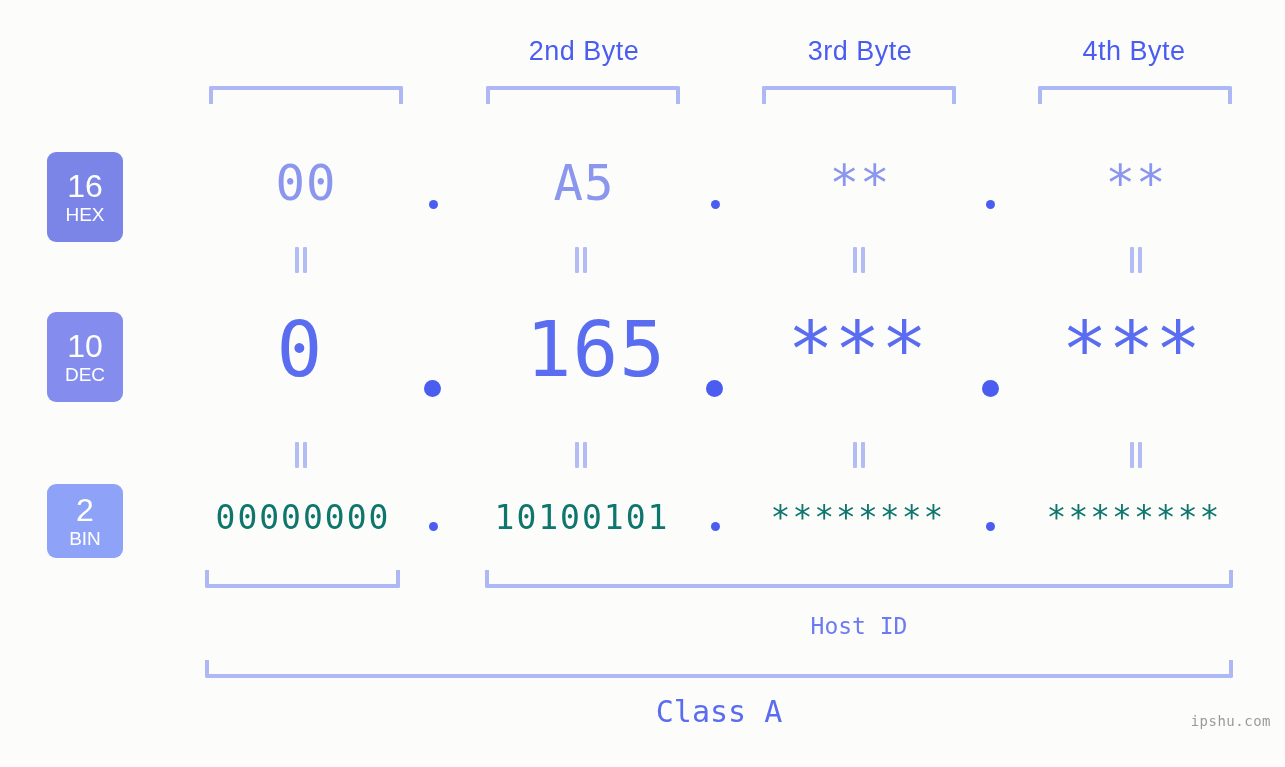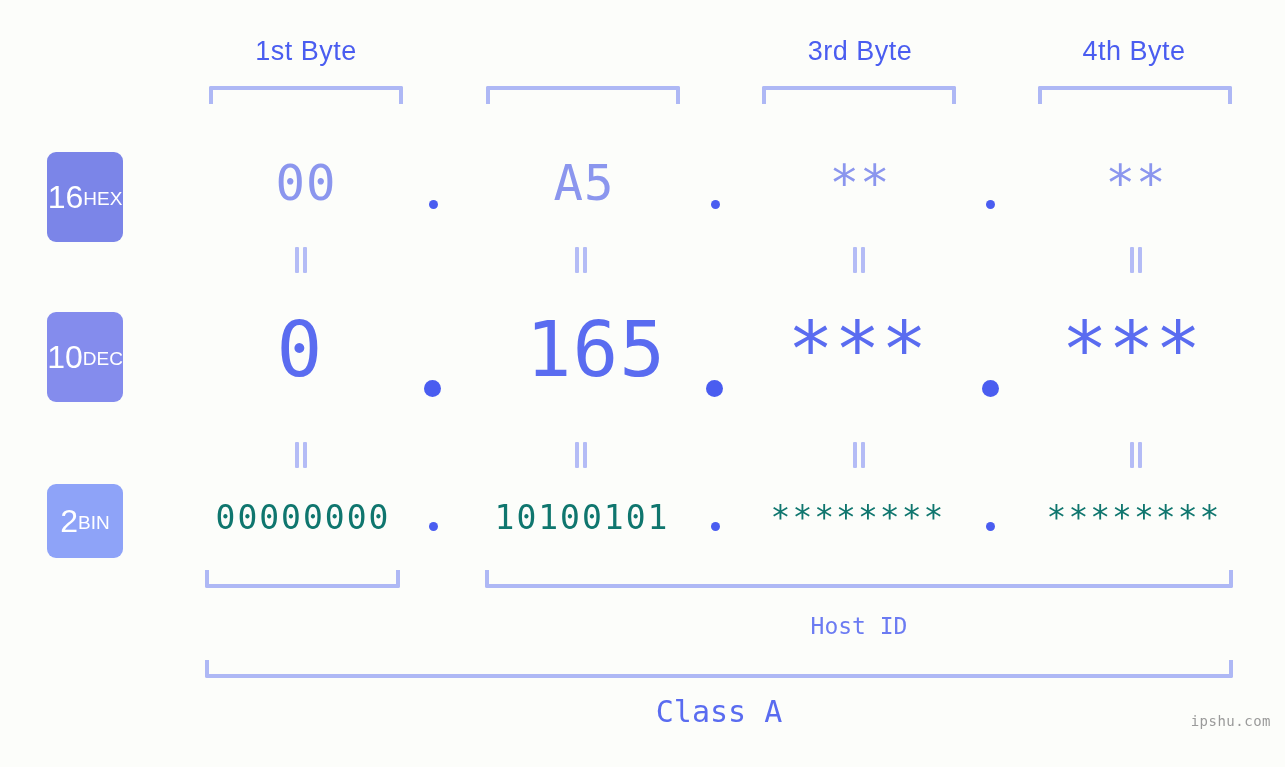--- a/index.html
+++ b/index.html
@@ -46,20 +46,21 @@
     border-radius: 0 0 2px 2px;
   }
 
   
   .badge {
     position: absolute;
     left: 47px;
     width: 76px;
     border-radius: 9px;
     display: flex;
+    flex-direction: column;
     align-items: center;
     justify-content: center;
     font-family: "Liberation Sans", sans-serif;
     color: #ffffff;
     line-height: 1;
   }
   .badge .num { font-size: 32px; font-weight: 400; }
   .badge .lbl { font-size: 19px; font-weight: 400; margin-top: 3px; }
 
   #badge-hex { top: 152px; height: 90px; background: #7b85e8; }
@@ -129,21 +130,21 @@
     font-size: 14px;
     color: #9a9a9a;
     letter-spacing: 0.5px;
   }
 </style>
 </head>
 <body>
 
 <div class="canvas">
 
-  <div class="byte-title" style="left:206px; width:200px; top:36px;">1st Byte</div>
+  <div class="byte-title" style="left:486px; width:196px; top:36px;">2nd Byte</div>
   <div class="byte-title" style="left:762px; width:196px; top:36px;">3rd Byte</div>
   <div class="byte-title" style="left:1036px; width:196px; top:36px;">4th Byte</div>
 
   <div class="bracket-top" style="left:209px; width:194px; top:86px;"></div>
   <div class="bracket-top" style="left:486px; width:194px; top:86px;"></div>
   <div class="bracket-top" style="left:762px; width:194px; top:86px;"></div>
   <div class="bracket-top" style="left:1038px; width:194px; top:86px;"></div>
 
   <div class="badge" id="badge-hex">
     <span class="num">16</span>

